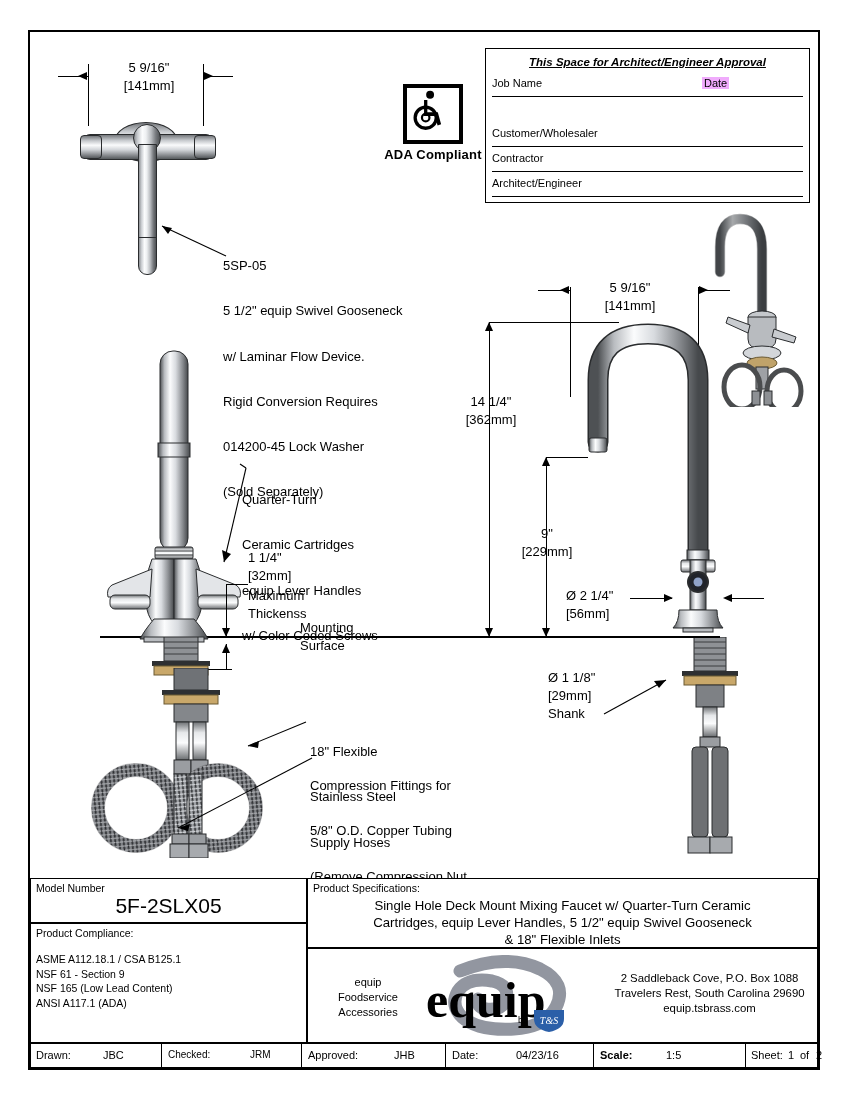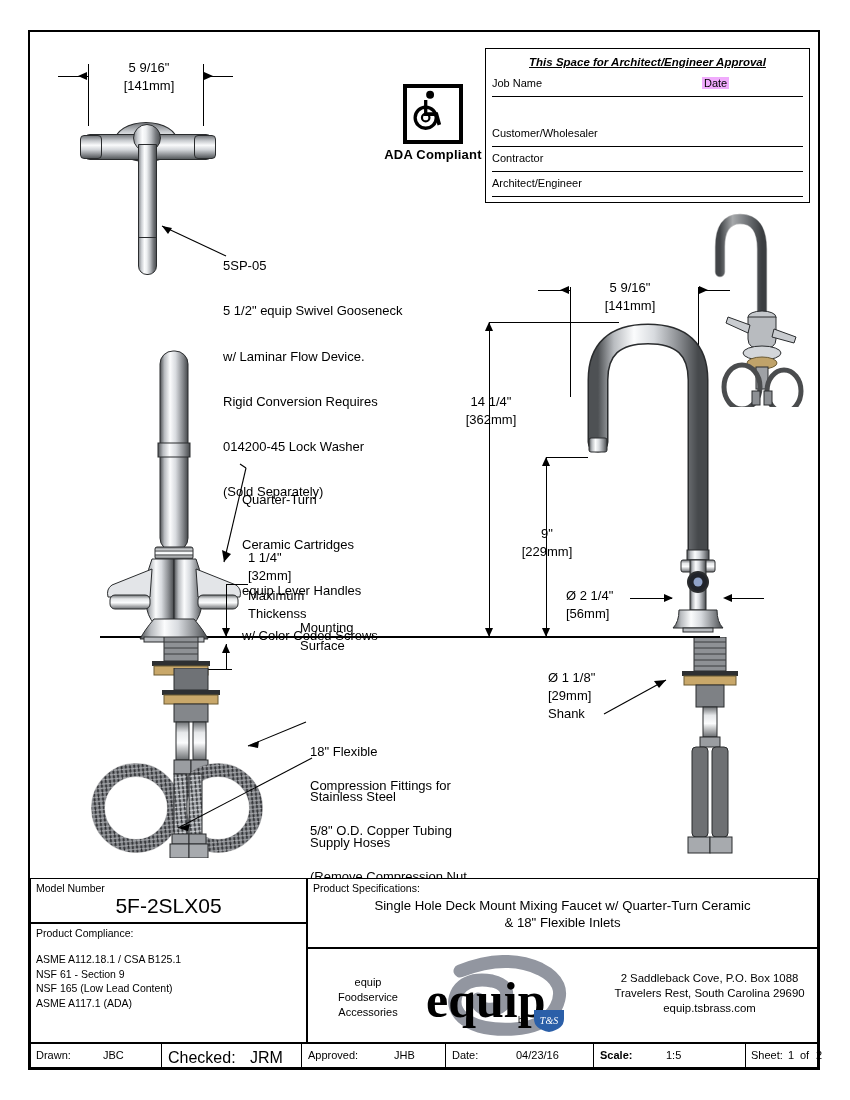--- a/index.html
+++ b/index.html
@@ -346,28 +346,29 @@
       <div class="tlab">Model Number</div>
       <div style="position:absolute;left:0;right:0;top:15px;text-align:center;font-size:21px;">5F-2SLX05</div>
     </div>
 
     <div class="tcell" style="left:0;bottom:25px;width:277px;height:120px;">
       <div class="tlab">Product Compliance:</div>
       <div style="position:absolute;left:5px;top:28px;font-size:10.5px;line-height:1.4;">
         <div>ASME A112.18.1 / CSA B125.1</div>
         <div>NSF 61 - Section 9</div>
         <div>NSF 165 (Low Lead Content)</div>
-        <div>ASME A117.1 (ADA)</div>
+        <div>ANSI A117.1 (ADA)</div>
       </div>
     </div>
 
     <div class="tcell" style="left:277px;bottom:120px;width:511px;height:70px;">
       <div class="tlab">Product Specifications:</div>
       <div style="position:absolute;left:6px;right:6px;top:18px;text-align:center;font-size:13.2px;line-height:1.3;">
         <div>Single Hole Deck Mount Mixing Faucet w/ Quarter-Turn Ceramic</div>
+        <div>Cartridges, equip Lever Handles, 5 1/2" equip Swivel Gooseneck</div>
         <div>&amp; 18" Flexible Inlets</div>
       </div>
     </div>
 
     <div class="tcell" style="left:277px;bottom:25px;width:511px;height:95px;">
       <div style="position:absolute;left:14px;top:26px;width:92px;text-align:center;font-size:11px;line-height:1.35;">
         <div>equip</div>
         <div>Foodservice</div>
         <div>Accessories</div>
       </div>
@@ -391,21 +392,21 @@
         <div>Travelers Rest, South Carolina 29690</div>
         <div>equip.tsbrass.com</div>
       </div>
     </div>
 
     <div class="tcell" style="left:0;bottom:0;width:788px;height:25px;margin-top:44px;">
       <div style="position:absolute;left:0;top:0;width:130px;height:100%;font-size:11px;">
         <span style="position:absolute;left:5px;top:5px;">Drawn:</span>
         <span style="position:absolute;left:72px;top:5px;">JBC</span>
       </div>
-      <div style="position:absolute;left:130px;top:0;width:140px;height:100%;border-left:1.2px solid #000;font-size:16px;">
+      <div style="position:absolute;left:130px;top:0;width:140px;height:100%;border-left:1.2px solid #000;font-size:10px;">
         <span style="position:absolute;left:6px;top:5px;">Checked:</span>
         <span style="position:absolute;left:88px;top:5px;">JRM</span>
       </div>
       <div style="position:absolute;left:270px;top:0;width:144px;height:100%;border-left:1.2px solid #000;font-size:11px;">
         <span style="position:absolute;left:6px;top:5px;">Approved:</span>
         <span style="position:absolute;left:92px;top:5px;">JHB</span>
       </div>
       <div style="position:absolute;left:414px;top:0;width:148px;height:100%;border-left:1.2px solid #000;font-size:11px;">
         <span style="position:absolute;left:6px;top:5px;">Date:</span>
         <span style="position:absolute;left:70px;top:5px;">04/23/16</span>

